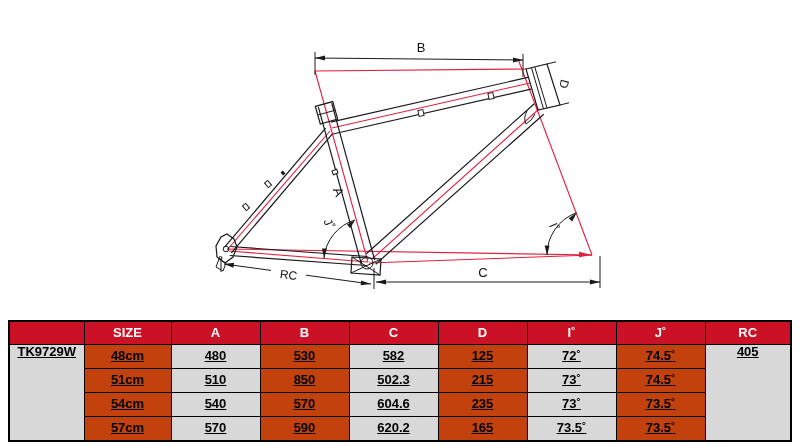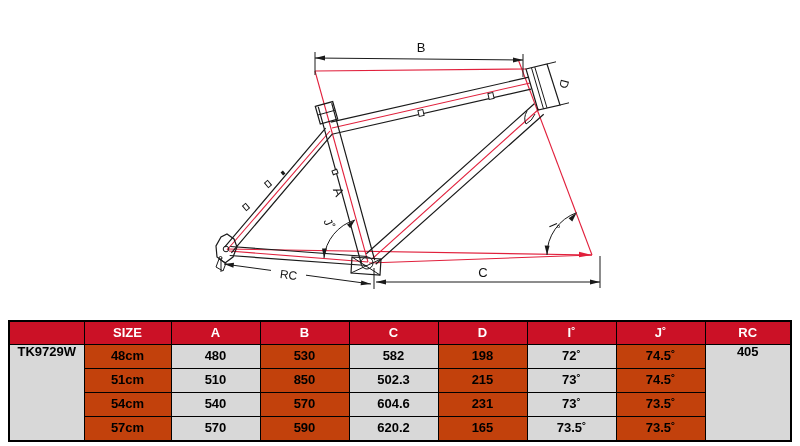--- a/index.html
+++ b/index.html
@@ -18,21 +18,21 @@
   svg .blkfill{fill:#1a1a1a;stroke:none;}
   svg .whitebox{stroke:#1a1a1a;stroke-width:1;fill:#fff;}
   svg .lbl{font-family:"Liberation Sans",sans-serif;font-size:13px;fill:#111;text-anchor:middle;}
   svg .lblsm{font-family:"Liberation Sans",sans-serif;font-size:12px;fill:#111;text-anchor:middle;}
 
   .spec-table-wrap{position:absolute;left:8px;top:320px;width:784px;height:122px;}
   table.spec{border-collapse:collapse;table-layout:fixed;width:784px;height:120px;
              border:2px solid #000;font-weight:bold;font-size:13px;color:#000;}
   table.spec th,table.spec td{border:1px solid #000;text-align:center;padding:0;line-height:1.1;}
   table.spec thead th{background:var(--accent-red);color:#fff;height:22px;font-size:13px;}
-  table.spec tbody tr{height:24px;}
+  table.spec tbody tr{height:24px;text-decoration:underline;}
   td.g{background:var(--cell-gray);}
   td.w{background:#c2410c;}
   td.span-cell{vertical-align:top;padding-top:4px;background:var(--cell-gray);}
 </style>
 </head>
 <body>
 
 <div class="diagram-wrap">
   <svg width="800" height="312" viewBox="0 0 800 312">
 
@@ -146,40 +146,40 @@
         <th>RC</th>
       </tr>
     </thead>
     <tbody>
       <tr>
         <td class="span-cell" rowspan="4">TK9729W</td>
         <td class="w">48cm</td>
         <td class="g">480</td>
         <td class="w">530</td>
         <td class="g">582</td>
-        <td class="w">198</td>
+        <td class="w">125</td>
         <td class="g">72˚</td>
         <td class="w">74.5˚</td>
         <td class="span-cell" rowspan="4">405</td>
       </tr>
       <tr>
         <td class="w">51cm</td>
         <td class="g">510</td>
         <td class="w">850</td>
         <td class="g">502.3</td>
         <td class="w">215</td>
         <td class="g">73˚</td>
         <td class="w">74.5˚</td>
       </tr>
       <tr>
         <td class="w">54cm</td>
         <td class="g">540</td>
         <td class="w">570</td>
         <td class="g">604.6</td>
-        <td class="w">231</td>
+        <td class="w">235</td>
         <td class="g">73˚</td>
         <td class="w">73.5˚</td>
       </tr>
       <tr>
         <td class="w">57cm</td>
         <td class="g">570</td>
         <td class="w">590</td>
         <td class="g">620.2</td>
         <td class="w">165</td>
         <td class="g">73.5˚</td>

